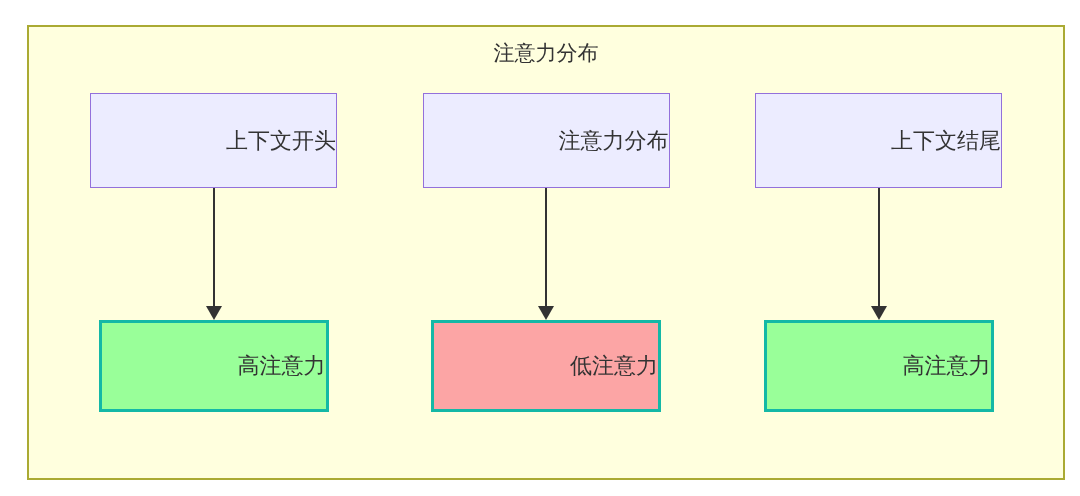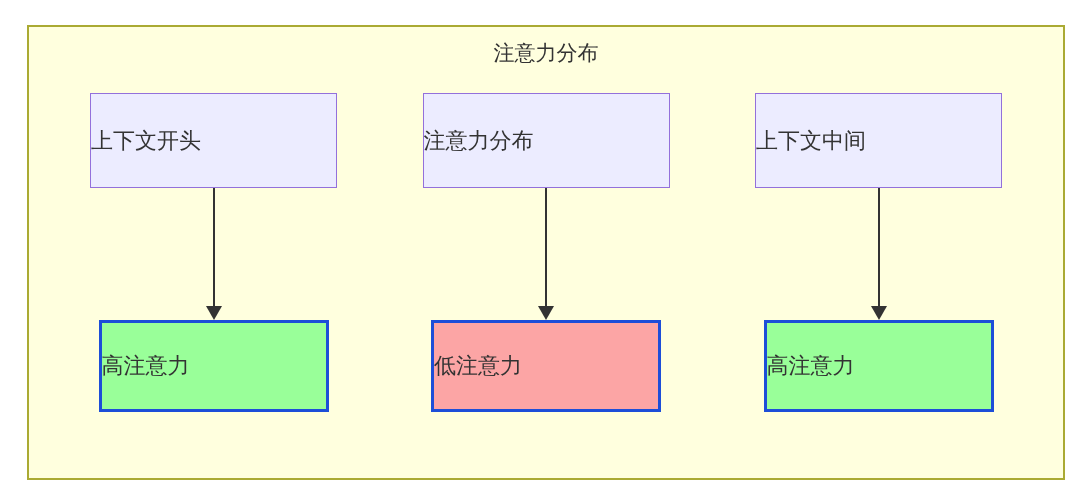--- a/index.html
+++ b/index.html
@@ -38,34 +38,34 @@
   .column {
     width: 247px;
     display: flex;
     flex-direction: column;
     align-items: center;
   }
 
   .node {
     display: flex;
     align-items: center;
-    justify-content: flex-start;
+    justify-content: flex-end;
     font-size: 22px;
     text-align: center;
   }
   .source-node {
     width: 247px;
     height: 95px;
     background: #ECECFF;
     border: 1px solid #9370DB;
   }
   .target-node {
     width: 230px;
     height: 92px;
-    border: 3px solid #1d4ed8;
+    border: 3px solid #14b8a6;
   }
 
   .arrow {
     display: flex;
     flex-direction: column;
     align-items: center;
     height: 132px;
   }
   .arrow-line {
     width: 2px;
@@ -109,21 +109,21 @@
           <div class="arrow-line"></div>
           <div class="arrow-head"></div>
         </div>
         <div class="node target-node" style="background-color: #fca5a5;">
           <span>低注意力</span>
         </div>
       </div>
 
       <div class="column">
         <div class="node source-node">
-          <span>上下文中间</span>
+          <span>上下文结尾</span>
         </div>
         <div class="arrow">
           <div class="arrow-line"></div>
           <div class="arrow-head"></div>
         </div>
         <div class="node target-node" style="background-color: rgb(153, 255, 153);">
           <span>高注意力</span>
         </div>
       </div>
 

